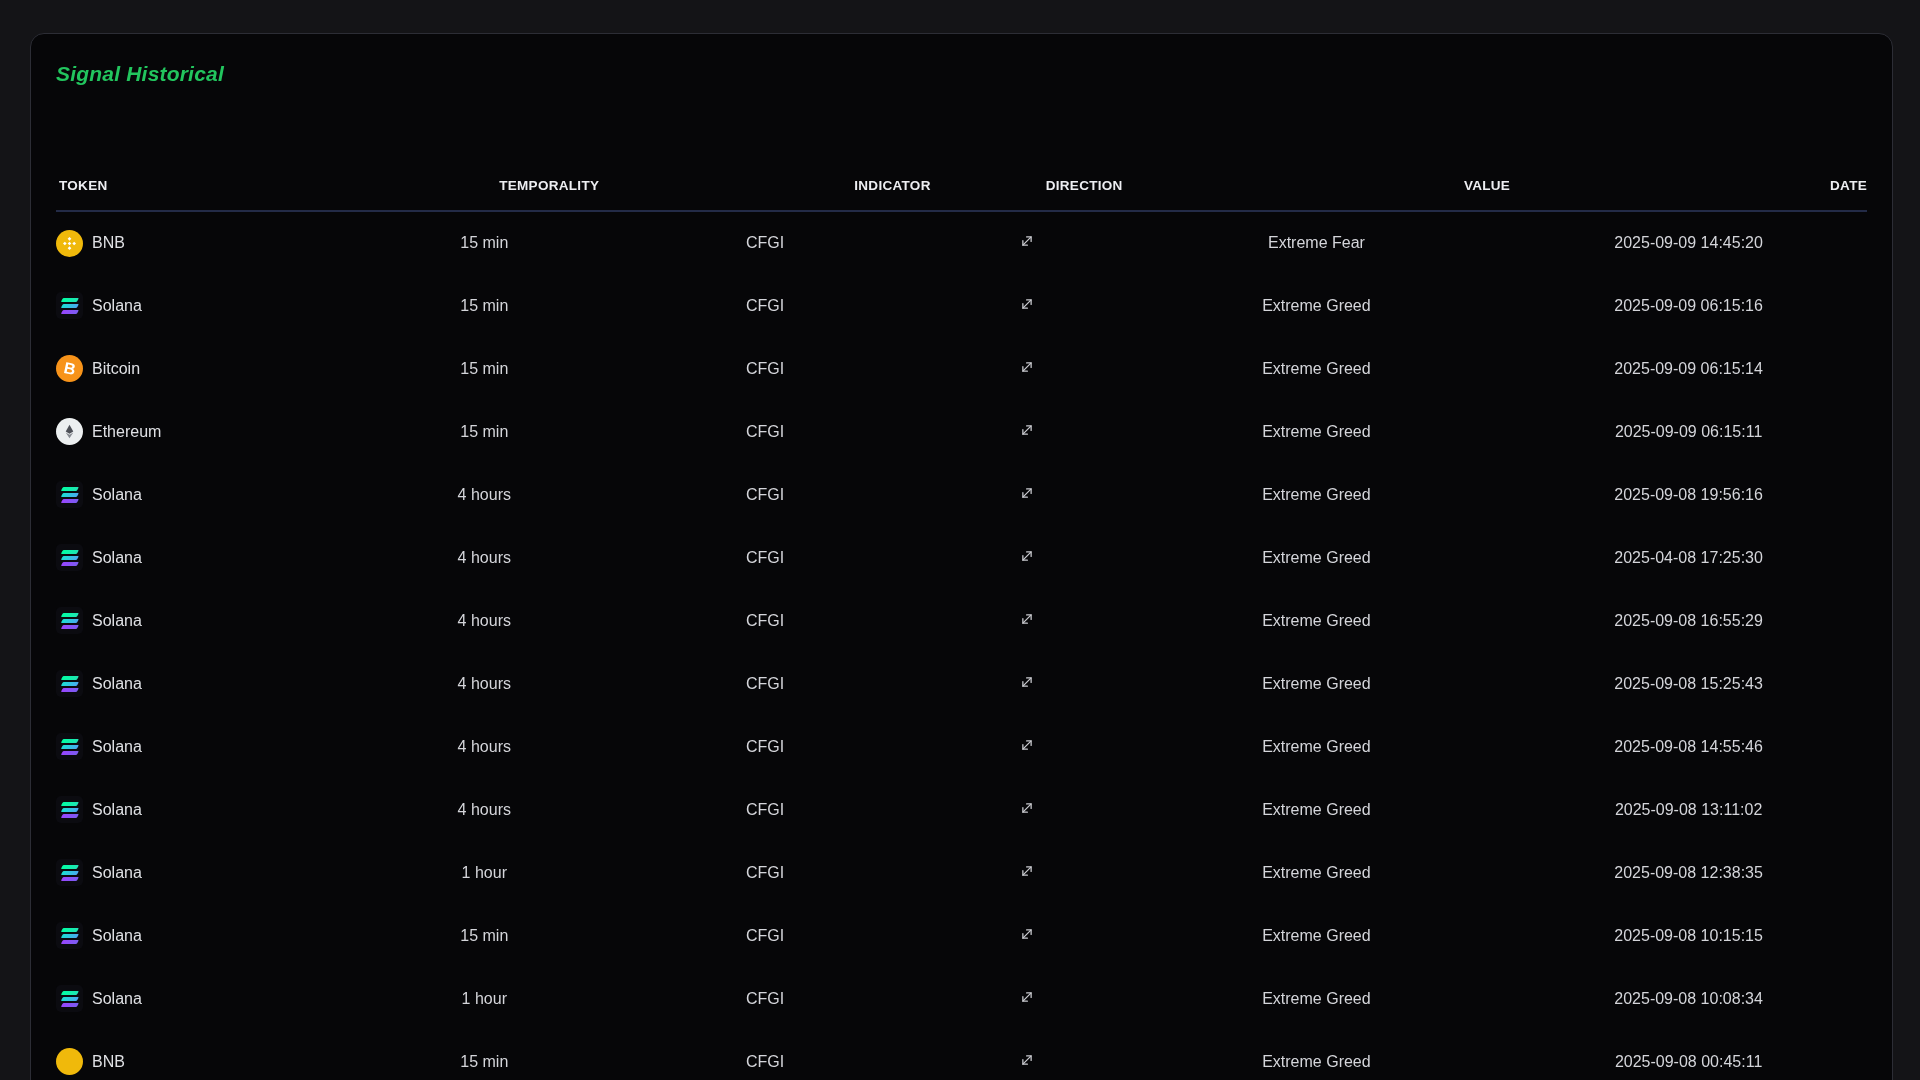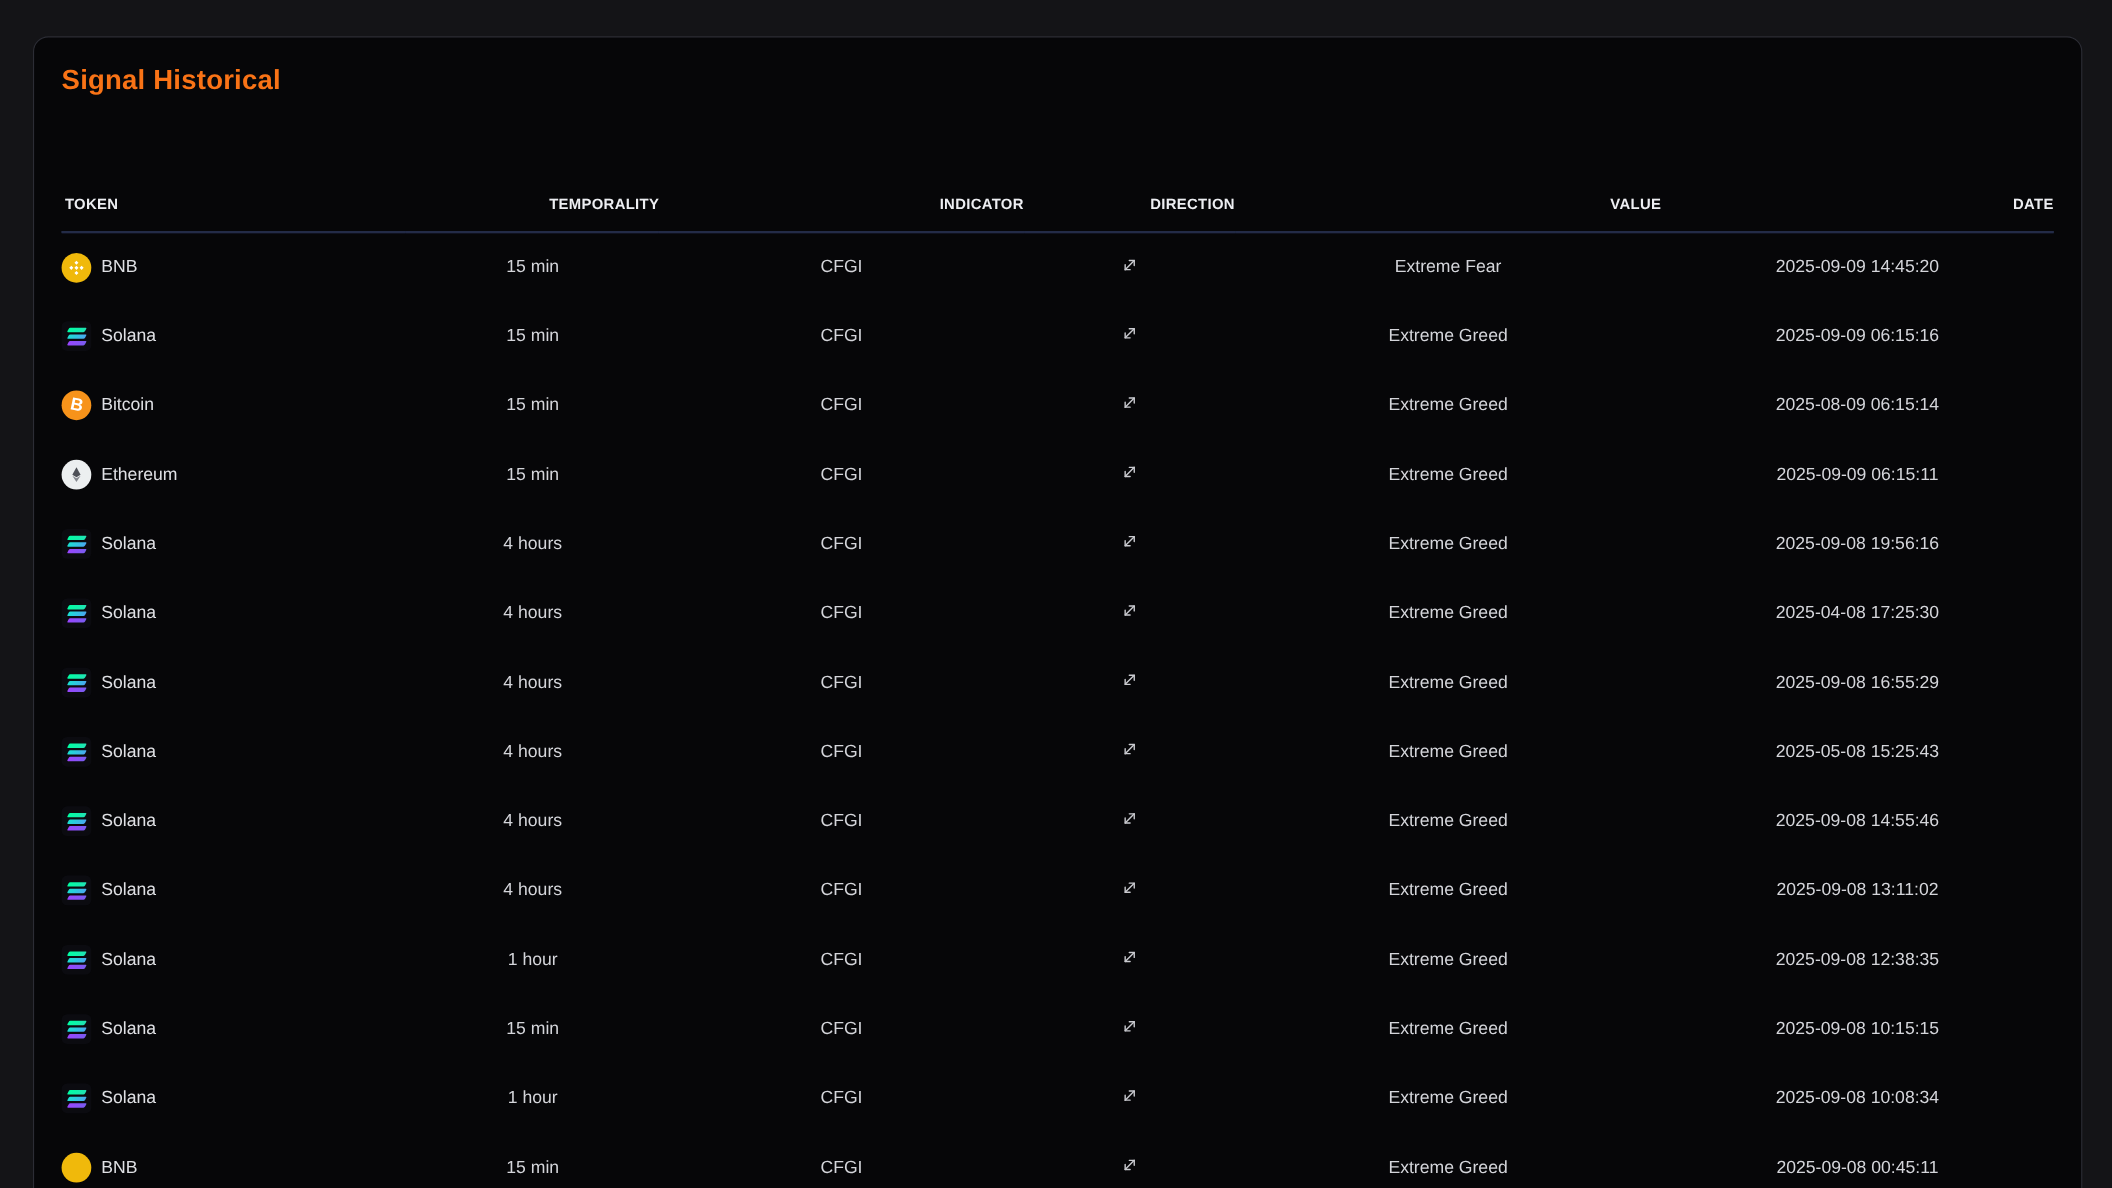--- a/index.html
+++ b/index.html
@@ -10,22 +10,23 @@
   }
   .card {
     position:absolute; left:30px; top:33px;
     width:1863px; height:1120px;
     background:#060608;
     border:1px solid #2c2d35;
     border-radius:14px;
     padding:27px 25px 0 25px;
   }
   .page-title {
-    color:#f97316; font-size:25px; font-weight:700; letter-spacing:0.2px;
+    color:#22c55e; font-size:21px; font-weight:700; letter-spacing:0.2px;
     line-height:25px;
+    font-style:italic;
   }
   .page-subtitle {
     margin-top:9px; color:#9d9ea6; font-size:15px; line-height:18px;
   }
   table.signals {
     width:100%; border-collapse:collapse; table-layout:fixed;
     margin-top:58px;
   }
   th {
     color:#edeef2; font-size:13.5px; font-weight:700; letter-spacing:0.3px;
@@ -168,21 +169,21 @@
     <td class="cell-direction">
       <span class="direction-icon">
               <svg viewBox="0 0 24 24" fill="none" stroke="currentColor" stroke-width="1.7" stroke-linecap="round" stroke-linejoin="round">
                 <line x1="6.5" y1="17.5" x2="17.5" y2="6.5"></line>
                 <polyline points="11.5 6.5 17.5 6.5 17.5 12.5"></polyline>
                 <polyline points="12.5 17.5 6.5 17.5 6.5 11.5"></polyline>
               </svg>
             </span>
     </td>
     <td class="cell-value">Extreme Greed</td>
-    <td class="cell-date">2025-08-09 06:15:14</td>
+    <td class="cell-date">2025-09-09 06:15:14</td>
   </tr>
         <tr class="signal-row">
     <td class="cell-token-wrap">
       <span class="token-flex">
         <span class="token-icon tok-ethereum">
                 <svg viewBox="0 0 24 24" width="17" height="17">
                   <path fill="#4e5158" d="M12 2.5 17.3 12 12 15.2 6.7 12Z"></path>
                   <path fill="#85888f" d="M12 16.6 17.3 13.4 12 21.5 6.7 13.4Z"></path>
                 </svg>
               </span>
@@ -294,21 +295,21 @@
     <td class="cell-direction">
       <span class="direction-icon">
               <svg viewBox="0 0 24 24" fill="none" stroke="currentColor" stroke-width="1.7" stroke-linecap="round" stroke-linejoin="round">
                 <line x1="6.5" y1="17.5" x2="17.5" y2="6.5"></line>
                 <polyline points="11.5 6.5 17.5 6.5 17.5 12.5"></polyline>
                 <polyline points="12.5 17.5 6.5 17.5 6.5 11.5"></polyline>
               </svg>
             </span>
     </td>
     <td class="cell-value">Extreme Greed</td>
-    <td class="cell-date">2025-05-08 15:25:43</td>
+    <td class="cell-date">2025-09-08 15:25:43</td>
   </tr>
         <tr class="signal-row">
     <td class="cell-token-wrap">
       <span class="token-flex">
         <span class="token-icon tok-solana">
                 <span class="sol-bar b1"></span>
                 <span class="sol-bar b2"></span>
                 <span class="sol-bar b3"></span>
               </span>
         <span class="token-label">Solana</span>

